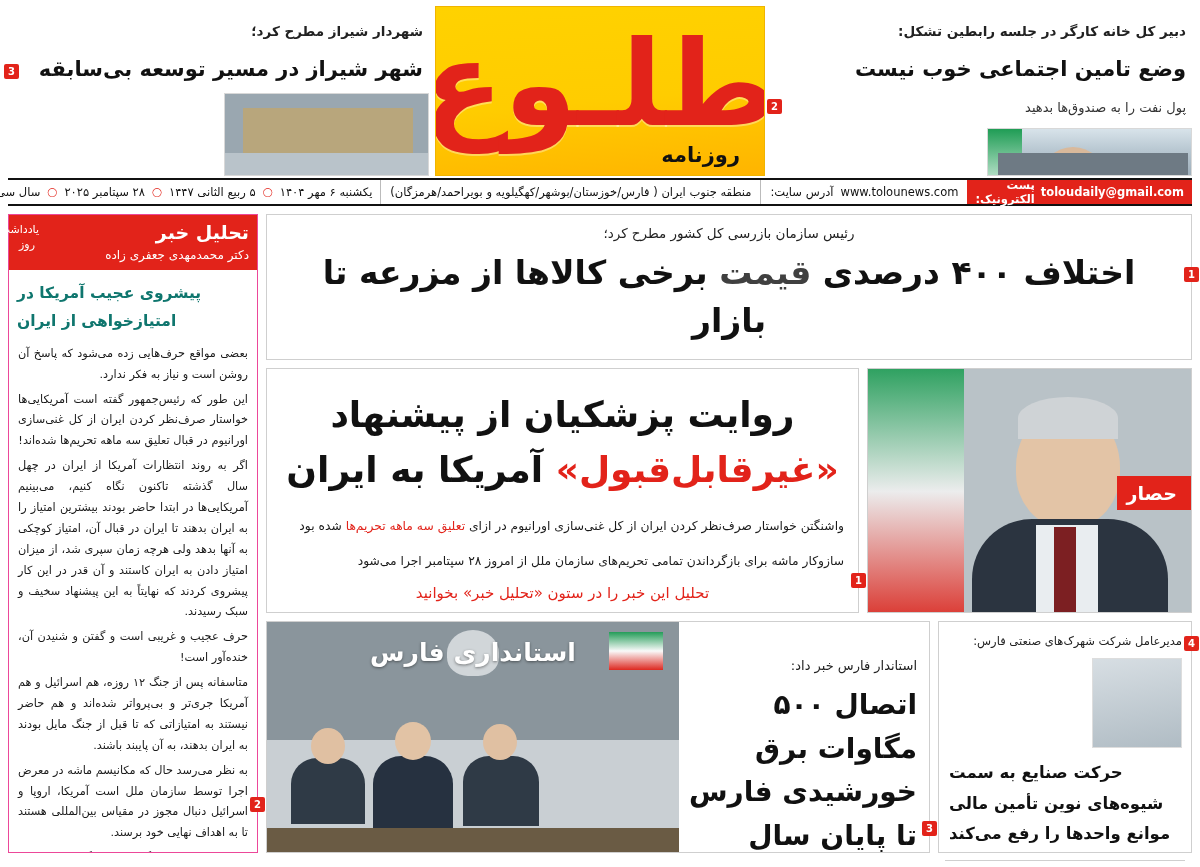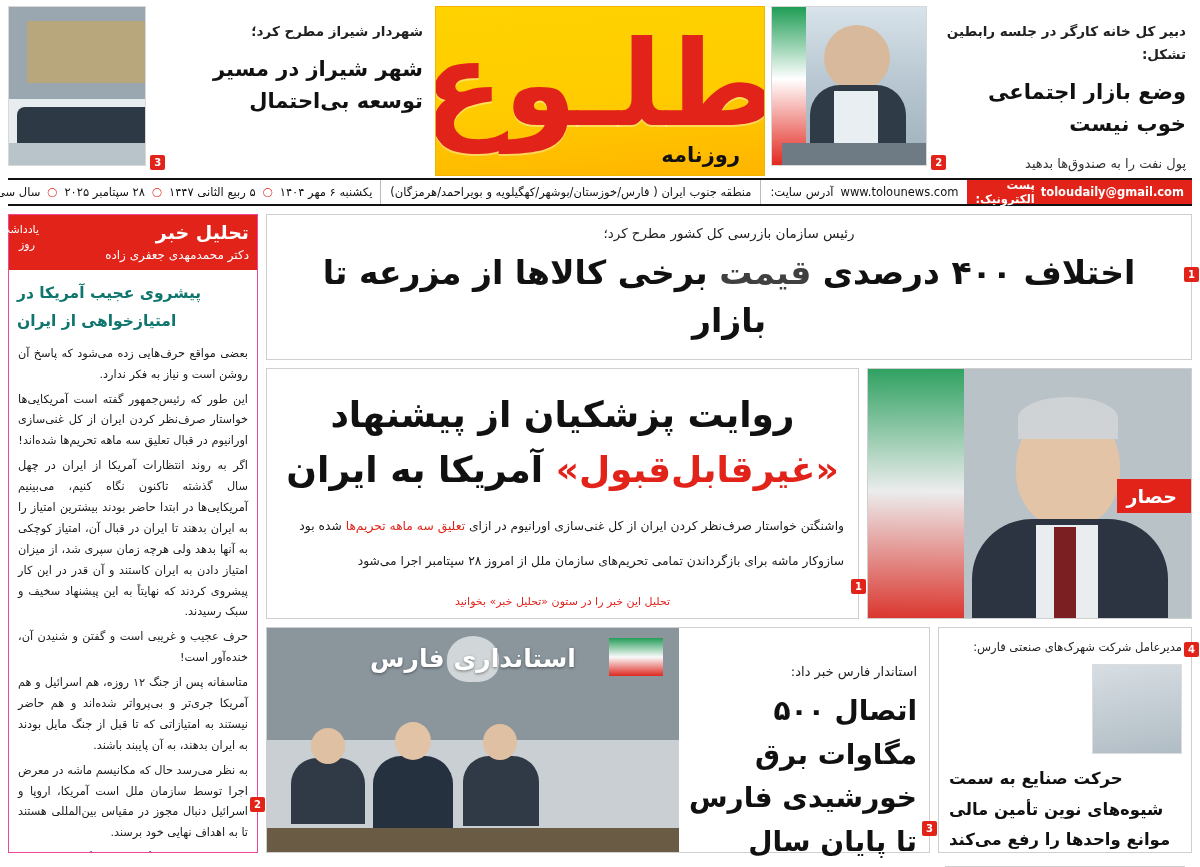--- a/index.html
+++ b/index.html
@@ -19,21 +19,21 @@
   .masthead {
     display: flex;
     flex-direction: row;
     height: 176px;
     padding: 6px 8px 0 8px;
     gap: 6px;
   }
   .mh-side {
     flex: 1 1 0;
     display: flex;
-    flex-direction: row;
+    flex-direction: column;
     gap: 8px;
     min-width: 0;
   }
   .mh-photo {
     width: 205px; height: 160px;
     border: 1px solid #d8d8d8;
     position: relative;
     overflow: hidden;
     background: #f0f0f0;
   }
@@ -228,23 +228,23 @@
   .story-main h1 .hl { color: #e2231a; }
   .story-deck {
     margin-top: 16px;
     font-size: 12.3px;
     line-height: 2;
     text-align: justify;
     color: #1a1a1a;
   }
   .story-deck .hl { color: #e2231a; }
   .story-foot {
-    margin-top: 22px;
+    margin-top: 11px;
     text-align: center;
-    font-size: 11px;
+    font-size: 15px;
     color: #e2231a;
   }
   .photo-main {
     width: 325px; flex: 0 0 325px;
     border: 1px solid #cfcfcf;
     position: relative;
     overflow: hidden;
     background: linear-gradient(200deg,#cfd6da 0%, #b5bcc0 60%, #8e9599 100%);
   }
   .photo-badge {
@@ -333,42 +333,42 @@
 </head>
 <body>
 
 <div class="page">
 
   <div class="masthead">
 
     <div class="mh-side right">
       <div class="mh-text">
         <div class="mh-kicker">دبیر کل خانه کارگر در جلسه رابطین تشکل:</div>
-        <div class="mh-head">وضع بازار اجتماعی خوب نیست</div>
+        <div class="mh-head">وضع تامین اجتماعی خوب نیست</div>
         <div class="mh-sub">پول نفت را به صندوق‌ها بدهید</div>
         <div class="numbox" style="left:-4px; bottom:6px;">2</div>
       </div>
       <div class="mh-photo right-photo">
         <div class="flag-stripe" style="left:0;top:0;width:34px;height:160px;background:linear-gradient(180deg,#1f9d55 0%,#ffffff 45%,#e2231a 100%);"></div>
         <div class="figure" style="left:52px;top:18px;width:66px;height:66px;background:#d9b99b;"></div>
         <div style="position:absolute;left:38px;top:78px;width:96px;height:82px;background:#2f3b47;border-radius:30px 30px 0 0;"></div>
         <div style="position:absolute;left:62px;top:84px;width:44px;height:70px;background:#e9eef2;"></div>
         <div style="position:absolute;left:10px;bottom:0;width:190px;height:22px;background:#6e7a84;"></div>
       </div>
     </div>
 
     <div class="logo-block">
       <div class="logo-word">طلـوع</div>
       <div class="logo-sub">روزنامه</div>
     </div>
 
     <div class="mh-side left">
       <div class="mh-text" style="text-align:right;">
         <div class="mh-kicker">شهردار شیراز مطرح کرد؛</div>
-        <div class="mh-head">شهر شیراز در مسیر توسعه بی‌احتمال</div>
+        <div class="mh-head">شهر شیراز در مسیر توسعه بی‌سابقه</div>
         <div class="numbox" style="left:-4px; bottom:6px;">3</div>
       </div>
       <div class="mh-photo left-photo">
         <div style="position:absolute;left:0;top:0;width:205px;height:92px;background:#9aa7b0;"></div>
         <div style="position:absolute;left:18px;top:14px;width:170px;height:62px;background:#c2a66b;opacity:.75;"></div>
         <div style="position:absolute;left:0;top:92px;width:205px;height:68px;background:#e7ecef;"></div>
         <div style="position:absolute;left:8px;top:100px;width:190px;height:38px;background:#2d3a46;border-radius:8px 8px 0 0;"></div>
 
         <div style="position:absolute;left:0;bottom:0;width:205px;height:22px;background:#b9c3ca;"></div>
       </div>

